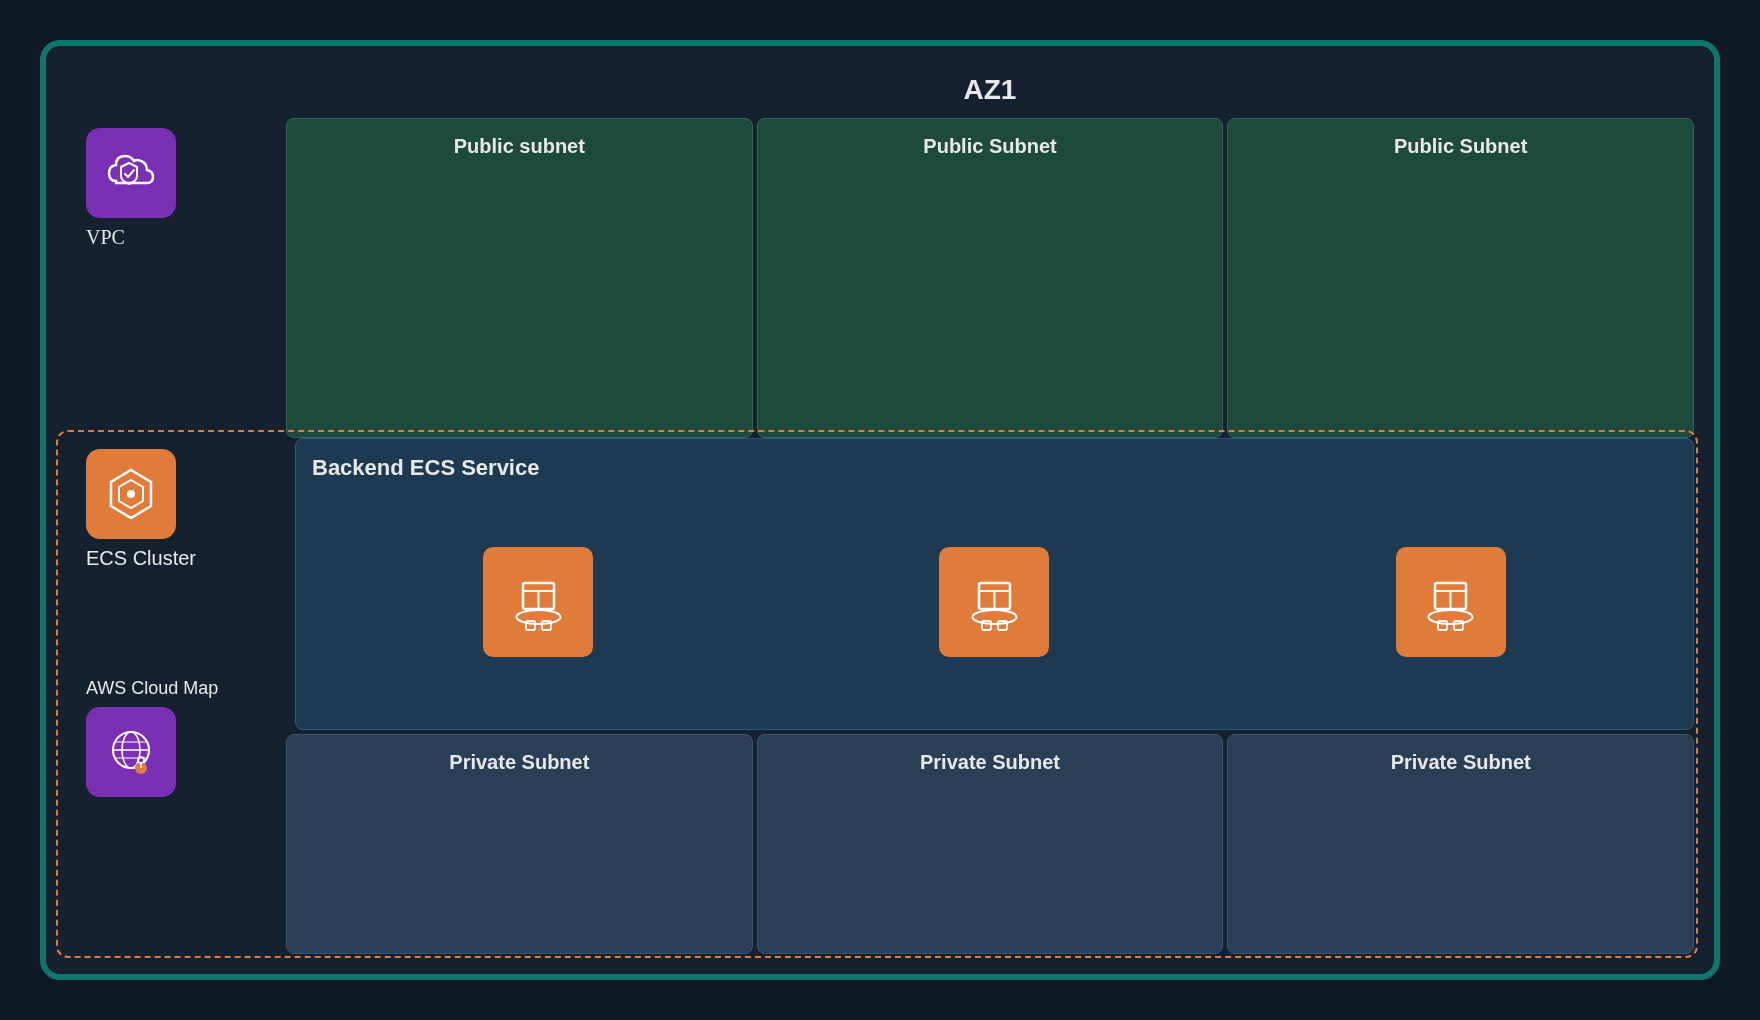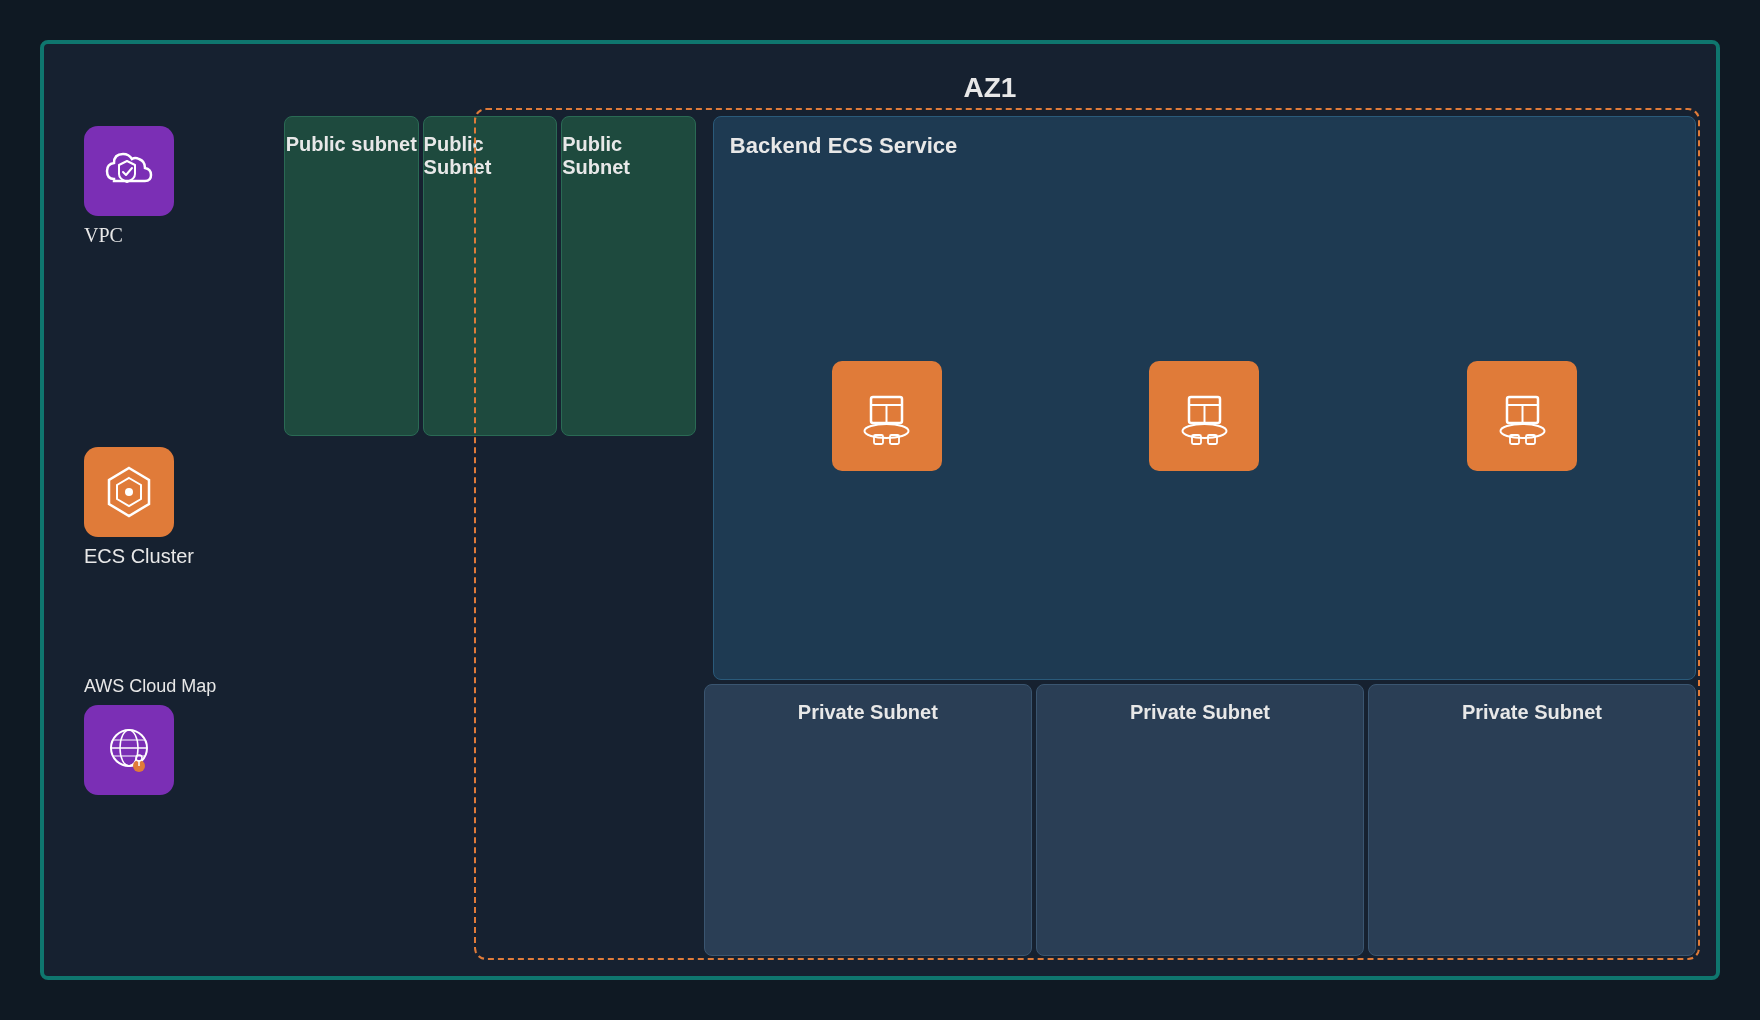--- a/index.html
+++ b/index.html
@@ -11,22 +11,22 @@
       width: 1760px;
       height: 1020px;
       font-family: 'Arial', sans-serif;
       overflow: hidden;
     }
 
     .diagram-wrapper {
       width: 1680px;
       height: 940px;
       background: #162130;
-      border: 4px solid #0f766e;
-      border-radius: 8px;
+      border: 6px solid #0f766e;
+      border-radius: 20px;
       position: relative;
       padding: 20px;
     }
 
     .az-label {
       flex: 1;
       text-align: center;
       color: #e8e8e8;
       font-size: 28px;
       font-weight: bold;
@@ -121,21 +121,21 @@
 
     .public-subnet-row {
       display: flex;
       gap: 4px;
       height: 320px;
     }
 
     .private-subnet-row {
       display: flex;
       gap: 4px;
-      height: 272px;
+      height: 220px;
     }
   </style>
 </head>
 <body>
 
 <div class="diagram-wrapper">
 
   <div style="display:flex; margin-left: 220px; height: 52px; gap: 4px;">
     <div class="az-label">AZ1</div>
   </div>
@@ -183,21 +183,21 @@
             <line x1="14" y1="36" x2="46" y2="36" stroke="white" stroke-width="1"></line>
 
             <circle cx="40" cy="46" r="6" fill="#e07b39"></circle>
             <line x1="40" y1="40" x2="40" y2="46" stroke="white" stroke-width="1.5"></line>
             <circle cx="40" cy="38" r="3" fill="none" stroke="white" stroke-width="1.5"></circle>
           </svg>
         </div>
       </div>
     </div>
 
-    <div style="flex:1; display:flex; gap: 8px; position: relative;">
+    <div style="flex:1; display:flex; flex-direction:column; gap: 0; position: relative;">
 
       <div class="public-subnet-row">
         <div class="subnet-box public-subnet" style="flex:1;">
           <span>Public subnet</span>
         </div>
         <div class="subnet-box public-subnet" style="flex:1;">
           <span>Public Subnet</span>
         </div>
         <div class="subnet-box public-subnet" style="flex:1;">
           <span>Public Subnet</span>

